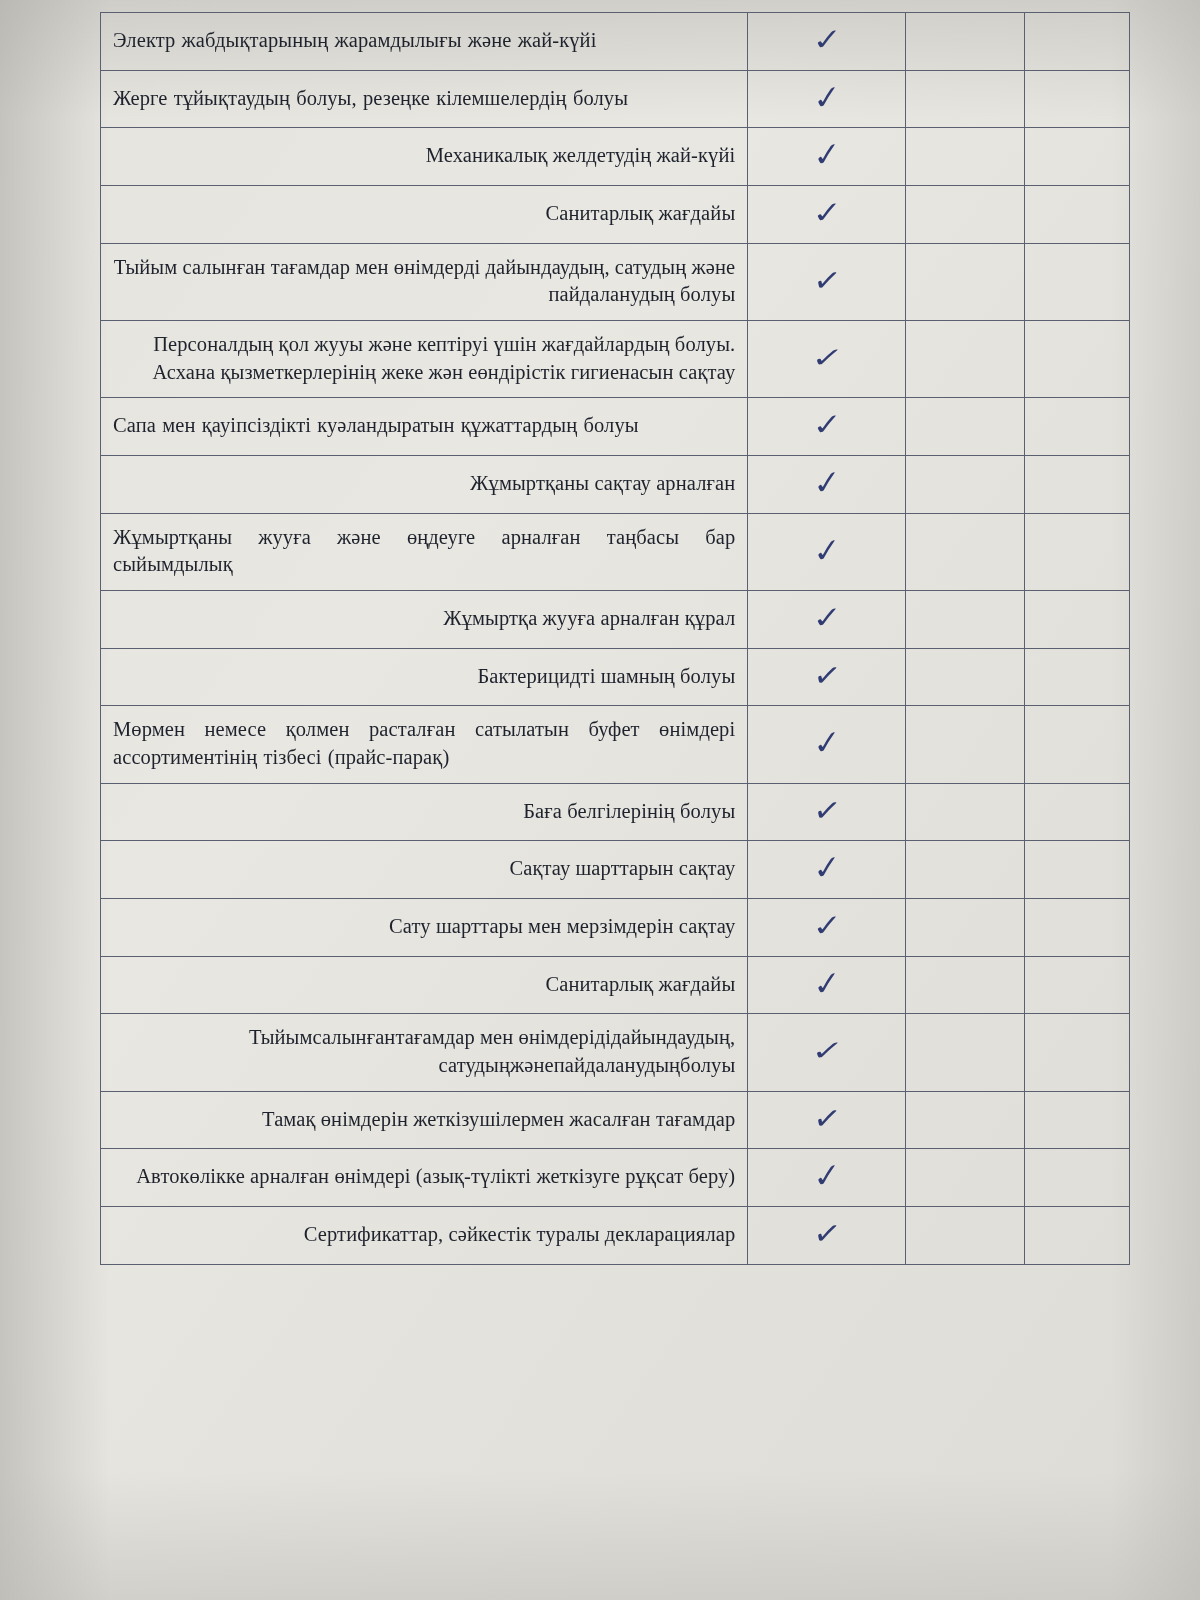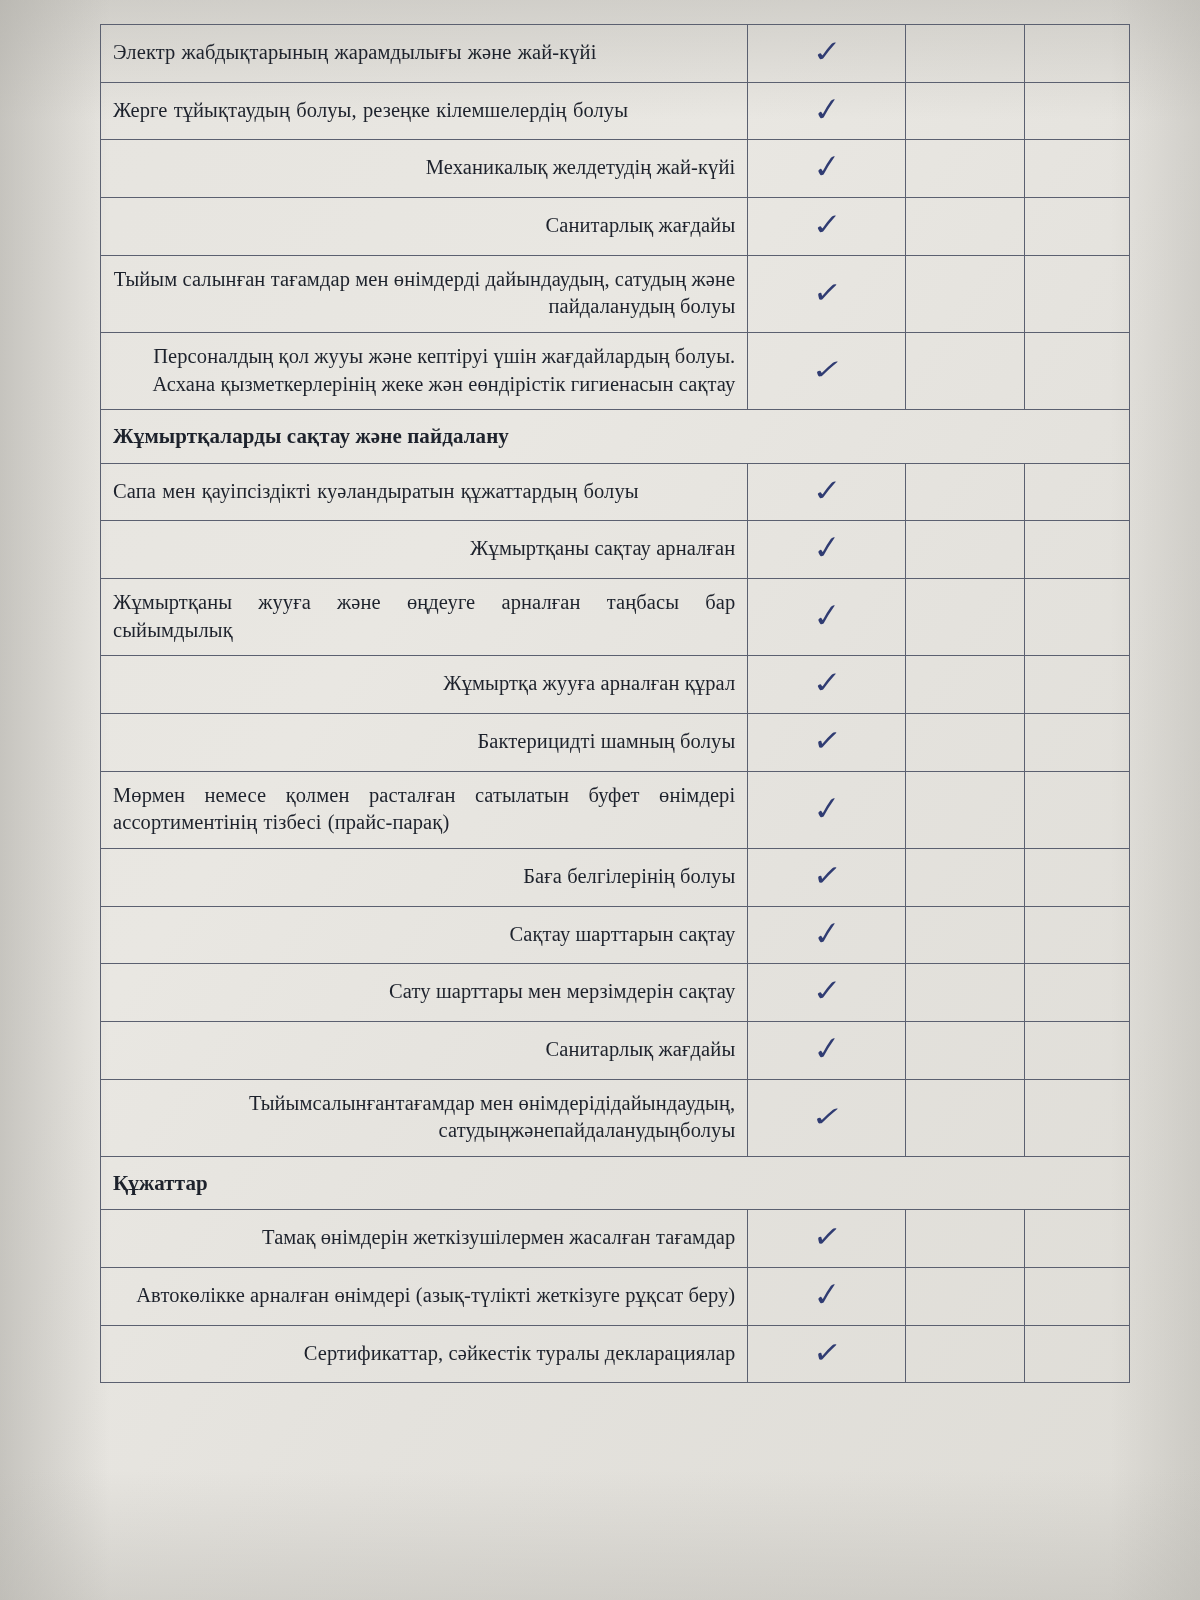--- a/index.html
+++ b/index.html
@@ -41,21 +41,21 @@
   .shade-bottom {
     position: absolute;
     left: 0; right: 0; bottom: 0; height: 130px;
     background: linear-gradient(0deg, rgba(186,184,178,0.45), rgba(186,184,178,0));
     pointer-events: none;
   }
 
   table.checklist {
     position: absolute;
     left: 100px;
-    top: 24px;
+    top: 12px;
     width: 1030px;
     border-collapse: collapse;
     table-layout: fixed;
   }
   table.checklist td {
     border: 1.4px solid #5b6070;
     vertical-align: middle;
     padding: 10px 12px 11px 12px;
     font-size: 20.5px;
     line-height: 1.35;
@@ -149,23 +149,20 @@
         <td class="empty"></td>
       </tr>
 
       <tr>
         <td class="label nojust">Персоналдың қол жууы және кептіруі үшін жағдайлардың болуы. Асхана қызметкерлерінің жеке жән еөндірістік гигиенасын сақтау</td>
         <td class="mark"><span class="tick v4">✓</span></td>
         <td class="empty"></td>
         <td class="empty"></td>
       </tr>
 
-      <tr class="section">
-        <td colspan="4">Жұмыртқаларды сақтау және пайдалану</td>
-      </tr>
 
       <tr>
         <td class="label">Сапа мен қауіпсіздікті куәландыратын құжаттардың болуы</td>
         <td class="mark"><span class="tick">✓</span></td>
         <td class="empty"></td>
         <td class="empty"></td>
       </tr>
 
       <tr>
         <td class="label nojust">Жұмыртқаны сақтау арналған</td>
@@ -231,23 +228,20 @@
         <td class="empty"></td>
       </tr>
 
       <tr>
         <td class="label nojust">Тыйымсалынғантағамдар мен өнімдерідідайындаудың, сатудыңжәнепайдаланудыңболуы</td>
         <td class="mark"><span class="tick v4">✓</span></td>
         <td class="empty"></td>
         <td class="empty"></td>
       </tr>
 
-      <tr class="section">
-        <td colspan="4">Құжаттар</td>
-      </tr>
 
       <tr>
         <td class="label nojust">Тамақ өнімдерін жеткізушілермен жасалған тағамдар</td>
         <td class="mark"><span class="tick v3">✓</span></td>
         <td class="empty"></td>
         <td class="empty"></td>
       </tr>
 
       <tr>
         <td class="label nojust">Автокөлікке арналған өнімдері (азық-түлікті жеткізуге рұқсат беру)</td>

